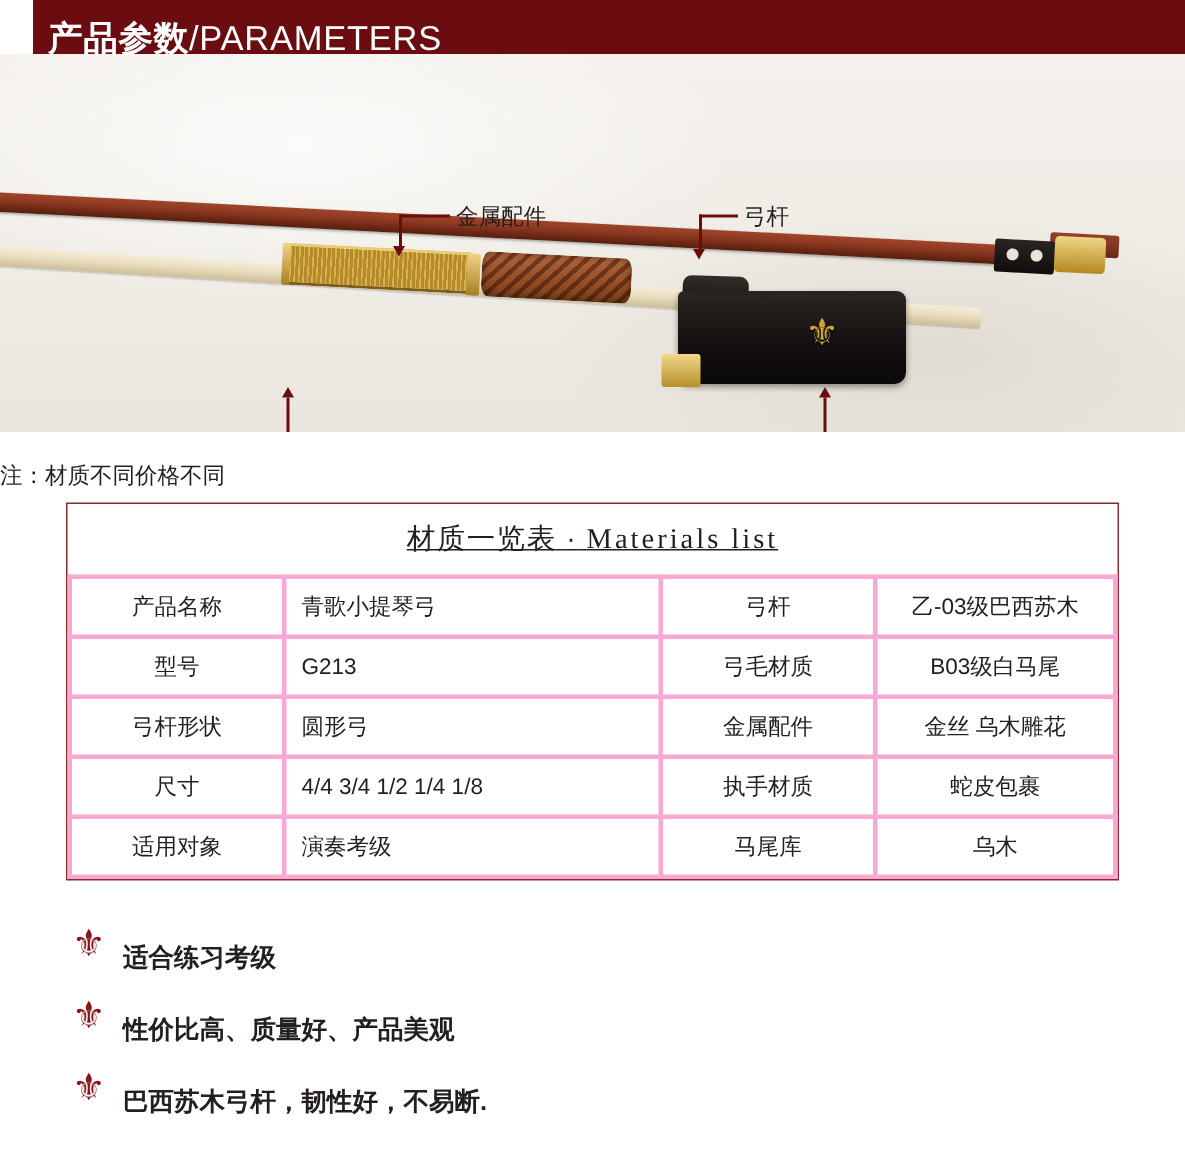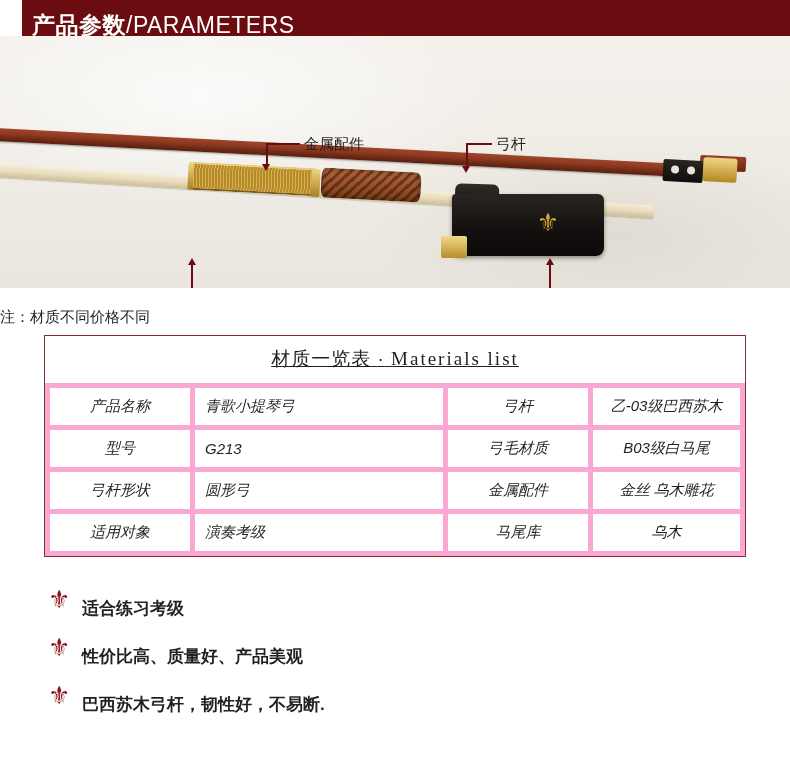--- a/index.html
+++ b/index.html
@@ -281,25 +281,24 @@
     font-size: 19px;
     letter-spacing: 1px;
     color: #231f20;
     text-decoration: underline;
   }
   table.materials caption .cap-en {
     font-family: "Liberation Serif", serif;
     letter-spacing: 2px;
   }
   table.materials td {
-    border: 5px solid #f9a8d4;
+    border: 3px solid #f9a8d4;
     height: 37px;
     padding: 0 10px;
     color: #231f20;
-    font-style: italic;
   }
   td.label {
     width: 120px;
     text-align: center;
     white-space: nowrap;
   }
   td.value {
     width: 228px;
     text-align: left;
     padding-left: 18px;
@@ -406,20 +405,26 @@
         <td class="label2">弓毛材质</td>
         <td class="value2">B03级白马尾</td>
       </tr>
       <tr>
         <td class="label">弓杆形状</td>
         <td class="value">圆形弓</td>
         <td class="label2">金属配件</td>
         <td class="value2">金丝 乌木雕花</td>
       </tr>
       <tr>
+        <td class="label">尺寸</td>
+        <td class="value">4/4 3/4 1/2 1/4 1/8</td>
+        <td class="label2">执手材质</td>
+        <td class="value2">蛇皮包裹</td>
+      </tr>
+      <tr>
         <td class="label">适用对象</td>
         <td class="value">演奏考级</td>
         <td class="label2">马尾库</td>
         <td class="value2">乌木</td>
       </tr>
     </tbody>
   </table>
 </div>
 
 <div class="features">

